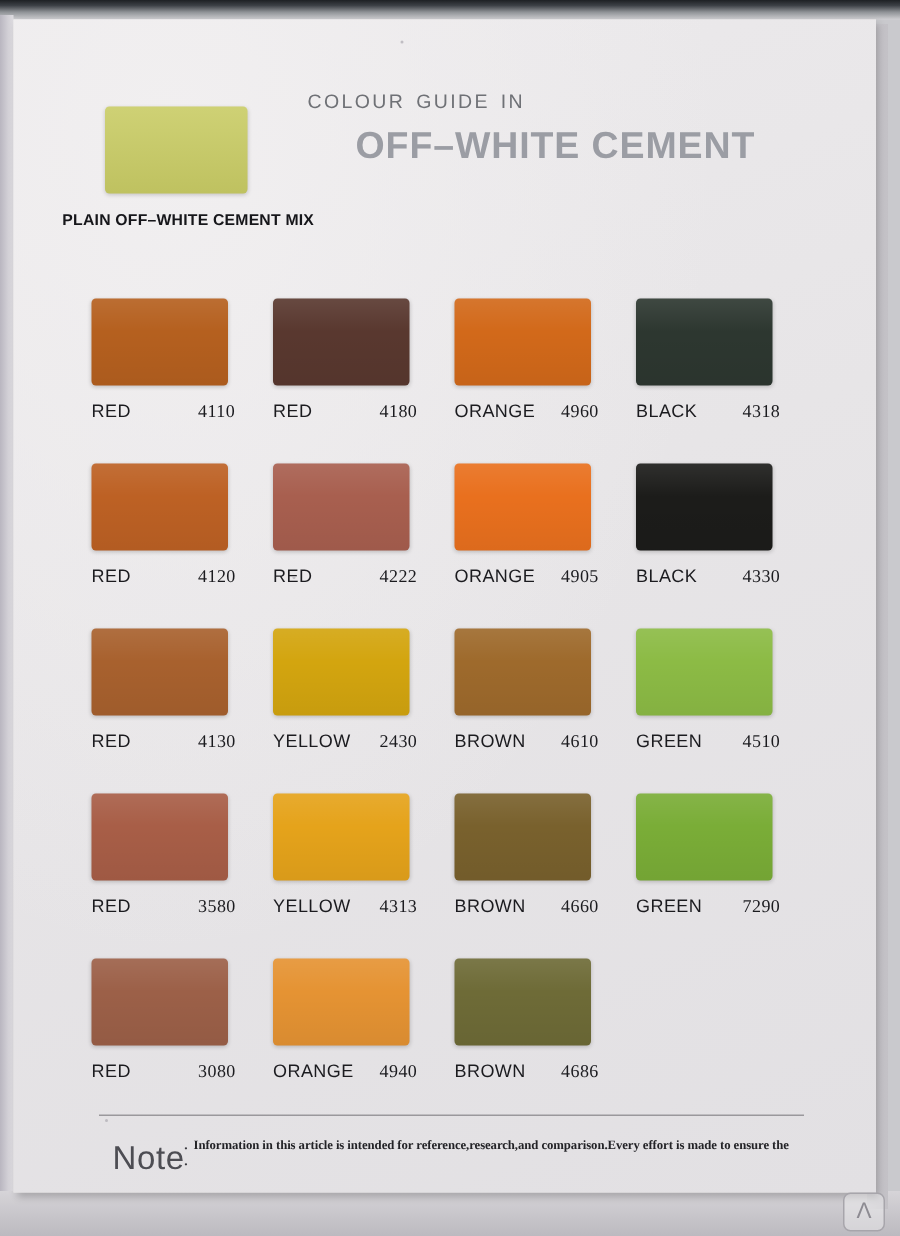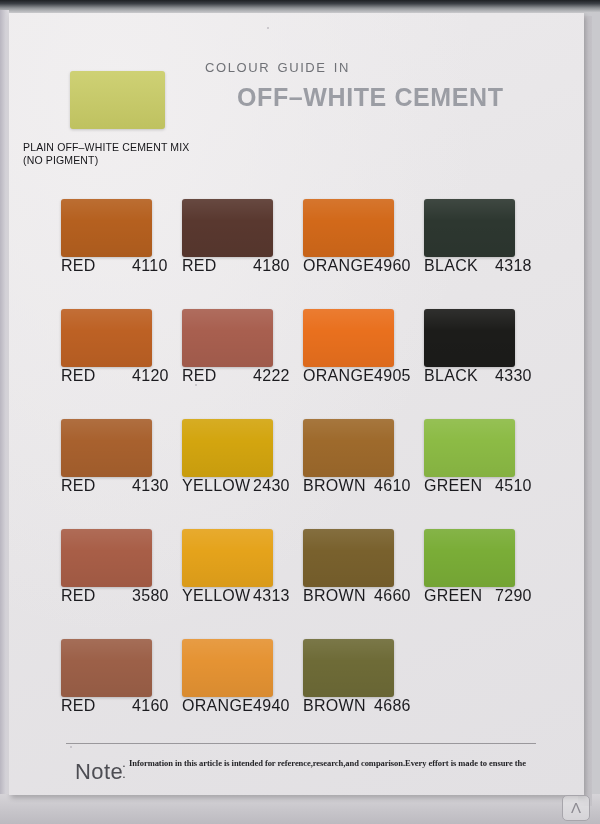--- a/index.html
+++ b/index.html
@@ -69,23 +69,23 @@
     content: "";
     position: absolute;
     inset: 0;
     border-radius: 3px;
     background: linear-gradient(180deg, rgba(255,255,255,0.10), rgba(0,0,0,0.05));
   }
   .plain-label {
     position: absolute;
     left: 14px; top: 128px;
     width: 205px;
-    text-align: left;
+    text-align: center;
     font-size: 10.5px;
-    font-weight: normal;
+    font-weight: bold;
     color: #16161a;
     letter-spacing: 0.15px;
     line-height: 13px;
   }
   .title-small {
     position: absolute;
     left: 196px; top: 47px;
     font-size: 13px;
     color: #6f7176;
     letter-spacing: 1.6px;
@@ -125,33 +125,34 @@
   .swatch::after {
     content: "";
     position: absolute;
     inset: 0;
     border-radius: 3px;
     background:
       linear-gradient(180deg, rgba(255,255,255,0.085) 0%, rgba(255,255,255,0) 38%, rgba(0,0,0,0.055) 100%);
   }
   .cell-labels {
     position: relative;
+    margin-top: 10px;
     width: 108px;
     height: 13px;
-    font-size: 16px;
+    font-size: 12px;
     color: #1b1b1f;
     letter-spacing: 0.3px;
   }
   .cell-name {
     position: absolute;
     left: 0; top: 0;
   }
   .cell-code {
     position: absolute;
-    left: 71px; top: 0;
+    left: 71px; top: 0; font-family: Liberation Serif, serif;
   }
 
   
   .note-rule {
     position: absolute;
     left: 57px; top: 730px;
     width: 470px; height: 1px;
     background: #9a989c;
   }
   .note-word {
@@ -210,21 +211,20 @@
   <div class="scan-edge-top"></div>
   <div class="scan-edge-left"></div>
   <div class="scan-edge-bottom"></div>
   <div class="card-edge-right"></div>
 
   <div class="card">
 
     <div class="header-swatch" style="background: rgb(201, 204, 101);"></div>
     <div class="plain-label">
       <div>PLAIN OFF–WHITE  CEMENT MIX</div>
-      <div>(NO PIGMENT)</div>
     </div>
     <div class="title-small">COLOUR GUIDE IN</div>
     <div class="title-big">OFF–WHITE CEMENT</div>
 
     <div class="grid">
         <div class="row">
           <div class="cell" style="left: 0px;">
             <div class="swatch" style="background: rgb(181, 96, 31);"></div>
             <div class="cell-labels">
               <span class="cell-name">RED</span>
@@ -341,21 +341,21 @@
               <span class="cell-name">GREEN</span>
               <span class="cell-code">7290</span>
             </div>
           </div>
         </div>
         <div class="row">
           <div class="cell" style="left: 0px;">
             <div class="swatch" style="background: rgb(156, 96, 72);"></div>
             <div class="cell-labels">
               <span class="cell-name">RED</span>
-              <span class="cell-code">4160</span>
+              <span class="cell-code">3080</span>
             </div>
           </div>
           <div class="cell" style="left: 121px;">
             <div class="swatch" style="background: rgb(229, 147, 51);"></div>
             <div class="cell-labels">
               <span class="cell-name">ORANGE</span>
               <span class="cell-code">4940</span>
             </div>
           </div>
           <div class="cell" style="left: 242px;">

